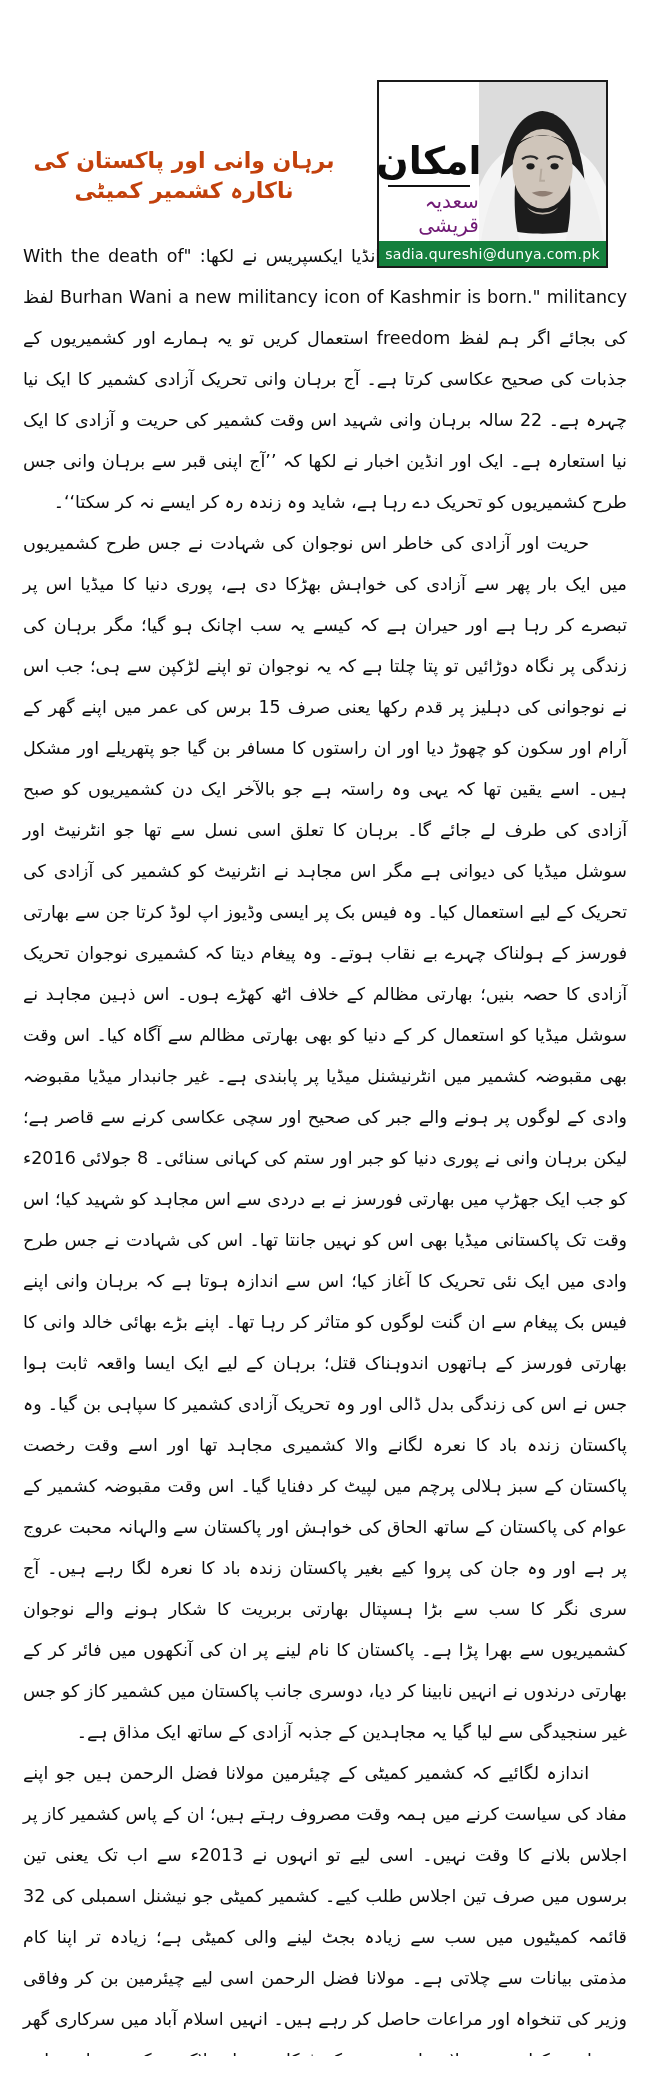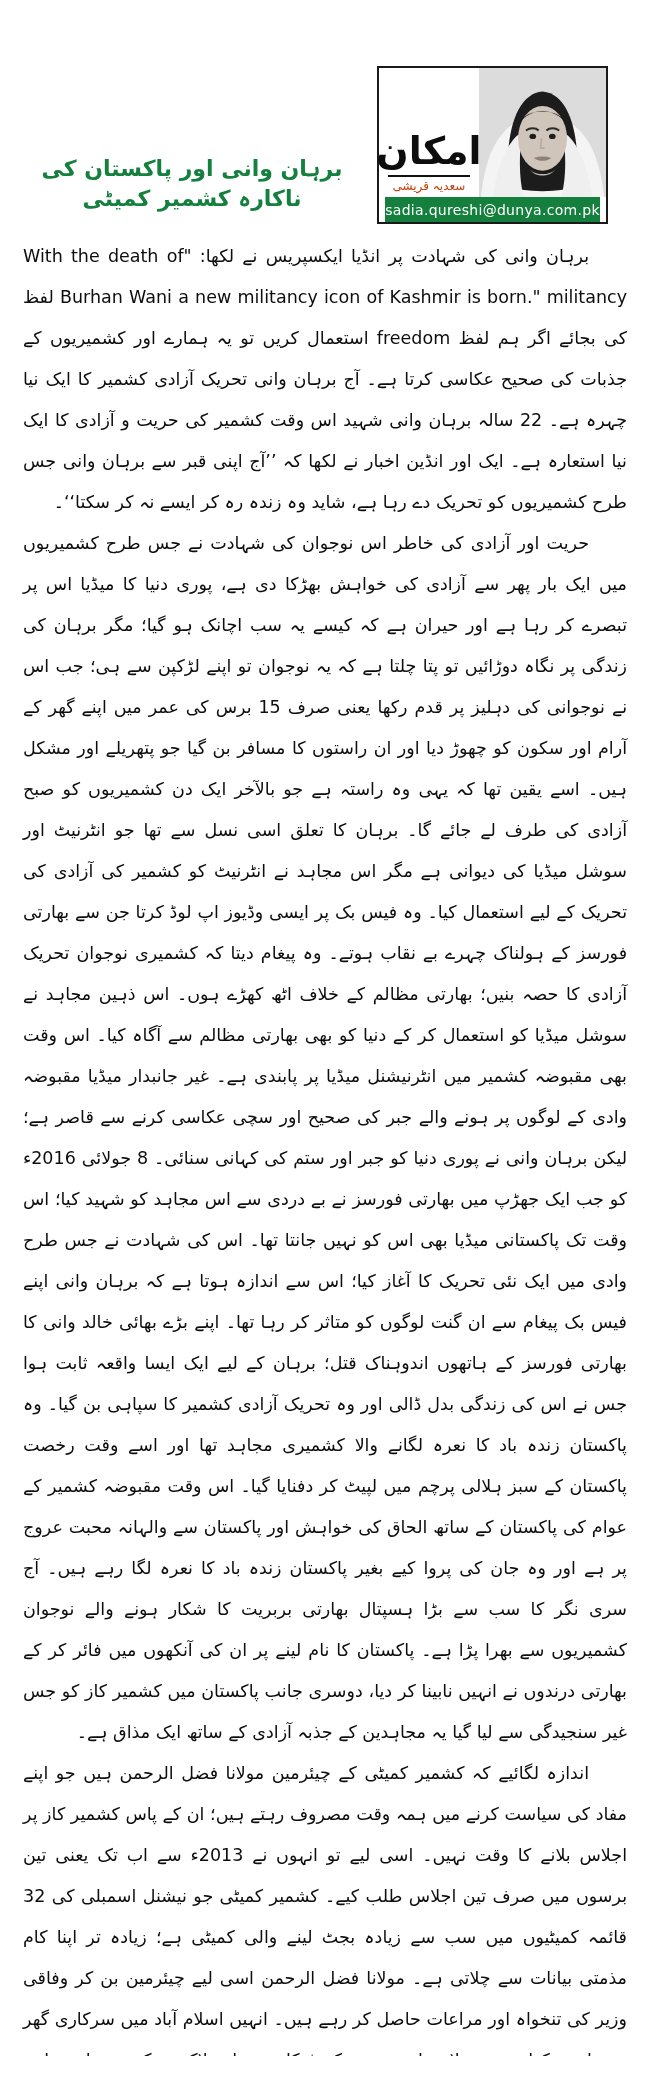--- a/index.html
+++ b/index.html
@@ -3,37 +3,37 @@
 <meta charset="utf-8">
 <style>
   html,body{margin:0;padding:0;background:#ffffff;}
   .page{
     width:650px;height:2075px;background:#ffffff;position:relative;
     font-family:"DejaVu Sans",sans-serif;color:#111111;overflow:hidden;
   }
   
   .masthead{position:relative;height:234px;}
   .headline{
-    position:absolute;left:4px;top:142px;width:352px;margin:12px;
+    position:absolute;left:4px;top:142px;width:352px;margin:4px;
     direction:rtl;text-align:center;font-weight:bold;font-size:22px;
-    line-height:1.35;color:#15803d;
+    line-height:1.35;color:#c2410c;
   }
   .author-box{
-    position:absolute;left:377px;top:66px;width:231px;height:158px;
+    position:absolute;left:377px;top:80px;width:231px;height:188px;
     border:2px solid #1a1a1a;box-sizing:border-box;background:#ffffff;
-    display:flex;flex-direction:column;align-items:center;
+    display:flex;flex-direction:column;
   }
   .box-main{flex:1;display:flex;min-height:0;}
   .box-left{
     width:44%;display:flex;flex-direction:column;align-items:center;
     justify-content:flex-end;padding-bottom:3px;
   }
   .column-title{font-size:38px;font-weight:bold;direction:rtl;line-height:1.05;color:#0d0d0d;}
   .title-rule{width:82%;height:2px;background:#111111;margin:3px 0 2px;}
-  .author-name{font-size:12px;direction:rtl;color:#c2410c;padding-bottom:1px;}
+  .author-name{font-size:20px;direction:rtl;color:#701a75;padding-bottom:1px;}
   .photo{width:56%;position:relative;overflow:hidden;background:#e9e9e9;}
   .photo svg{display:block;width:100%;height:100%;}
   .email-bar{
     height:25px;background:#15803d;color:#ffffff;font-weight:normal;
     font-size:14px;display:flex;align-items:center;justify-content:center;
     letter-spacing:0.3px;
   }
   
   .article{
     padding:2px 23px 0;direction:rtl;text-align:justify;

